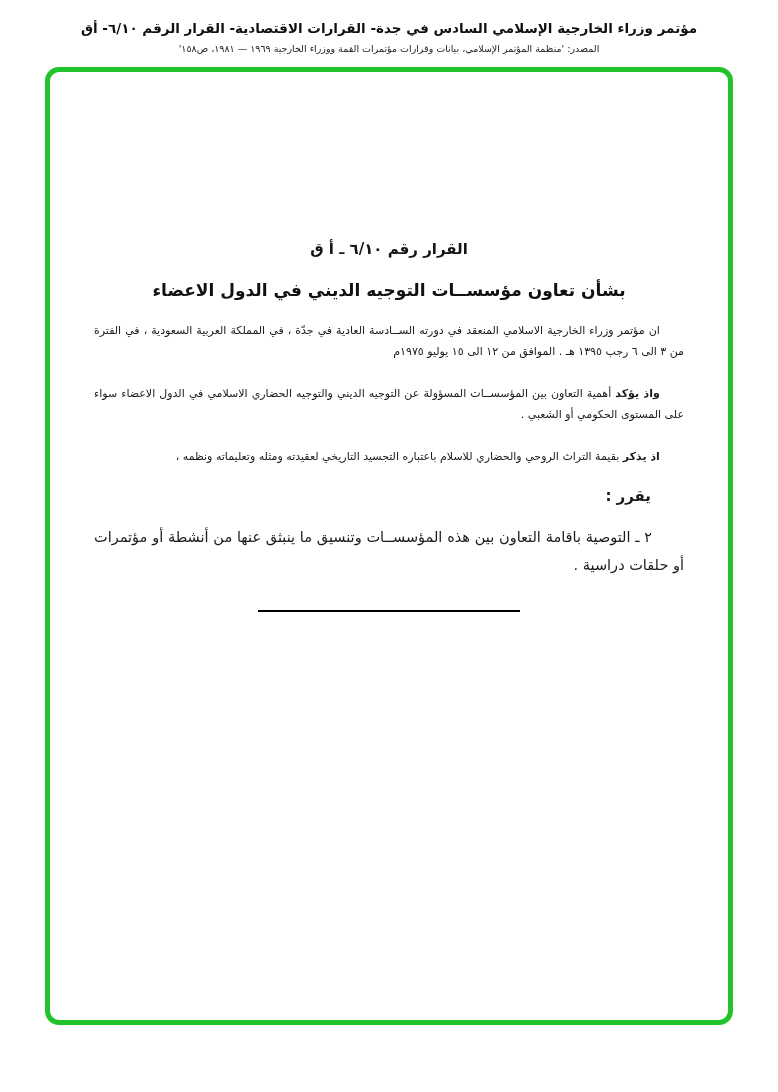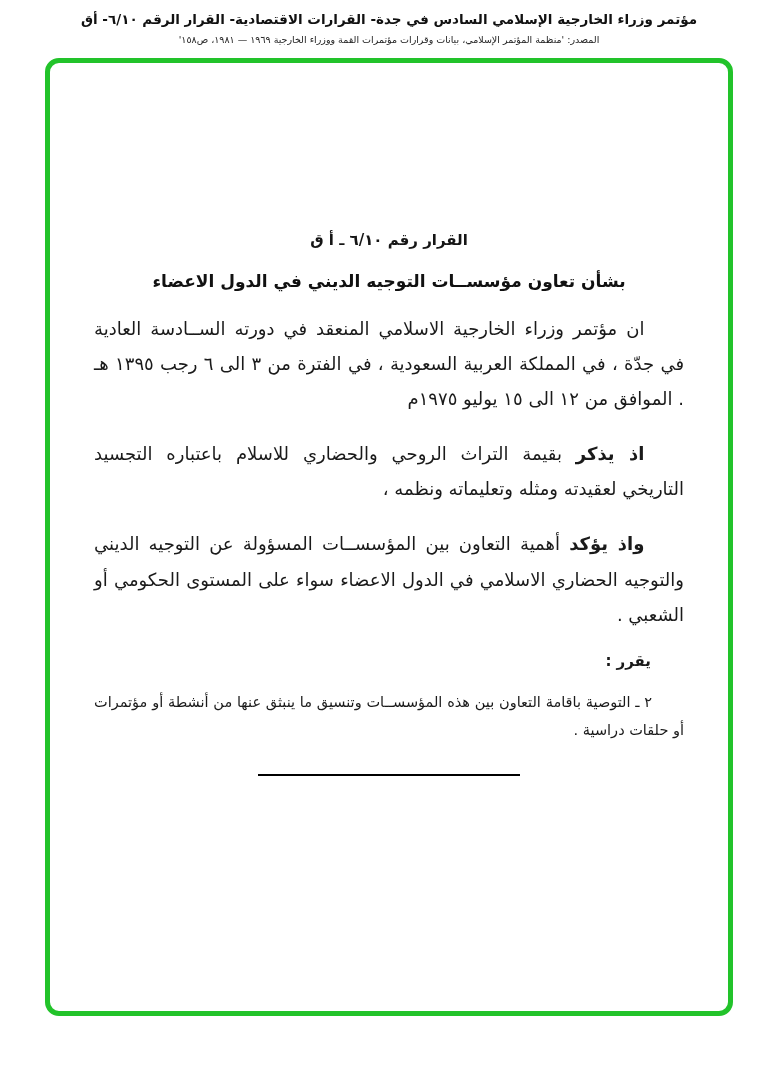--- a/index.html
+++ b/index.html
@@ -9,21 +9,21 @@
     font-family: "DejaVu Sans", sans-serif;
   }
   body {
     height: 1092px;
     position: relative;
     overflow: hidden;
   }
 
   
   .page-header {
-    padding-top: 11px;
+    padding-top: 20px;
     text-align: center;
     direction: rtl;
   }
   .header-title {
     font-size: 13.5px;
     font-weight: bold;
     color: #111;
     letter-spacing: 0;
   }
   .header-source {
@@ -58,21 +58,21 @@
   .decision-subject {
     margin-top: 22px;
     text-align: center;
     font-weight: bold;
     font-size: 17px;
     color: #111;
   }
 
   .para {
     margin-top: 20px;
-    font-size: 18px;
+    font-size: 11px;
     line-height: 1.95;
     text-align: justify;
     text-indent: 2.2em;
   }
   .para .lead { font-weight: bold; }
 
   .decision-label {
     margin-top: 20px;
     font-weight: bold;
     font-size: 15px;
@@ -107,25 +107,25 @@
 
     <div class="decision-title">القرار رقم ٦/١٠ ـ أ ق</div>
 
     <div class="decision-subject">بشأن تعاون مؤسســات التوجيه الديني في الدول الاعضاء</div>
 
     <p class="para">
       <span class="lead"></span><span>ان مؤتمر وزراء الخارجية الاسلامي المنعقد في دورته الســادسة العادية في جدّة ، في المملكة العربية السعودية ، في الفترة من ٣ الى ٦ رجب ١٣٩٥ هـ . الموافق من ١٢ الى ١٥ يوليو ١٩٧٥م</span>
     </p>
 
     <p class="para">
-      <span class="lead">اذ يذكر</span><span> بقيمة التراث الروحي والحضاري للاسلام باعتباره التجسيد التاريخي لعقيدته ومثله وتعليماته ونظمه ،</span>
+      <span class="lead">واذ يؤكد</span><span> أهمية التعاون بين المؤسســات المسؤولة عن التوجيه الديني والتوجيه الحضاري الاسلامي في الدول الاعضاء سواء على المستوى الحكومي أو الشعبي .</span>
     </p>
 
     <p class="para">
-      <span class="lead">واذ يؤكد</span><span> أهمية التعاون بين المؤسســات المسؤولة عن التوجيه الديني والتوجيه الحضاري الاسلامي في الدول الاعضاء سواء على المستوى الحكومي أو الشعبي .</span>
+      <span class="lead">اذ يذكر</span><span> بقيمة التراث الروحي والحضاري للاسلام باعتباره التجسيد التاريخي لعقيدته ومثله وتعليماته ونظمه ،</span>
     </p>
 
     <p class="decision-label">يقرر :</p>
 
 
     <p class="resolution-item">٢ ـ التوصية باقامة التعاون بين هذه المؤسســات وتنسيق ما ينبثق عنها من أنشطة أو مؤتمرات أو حلقات دراسية .</p>
 
     <hr class="divider">
 
   </div>

